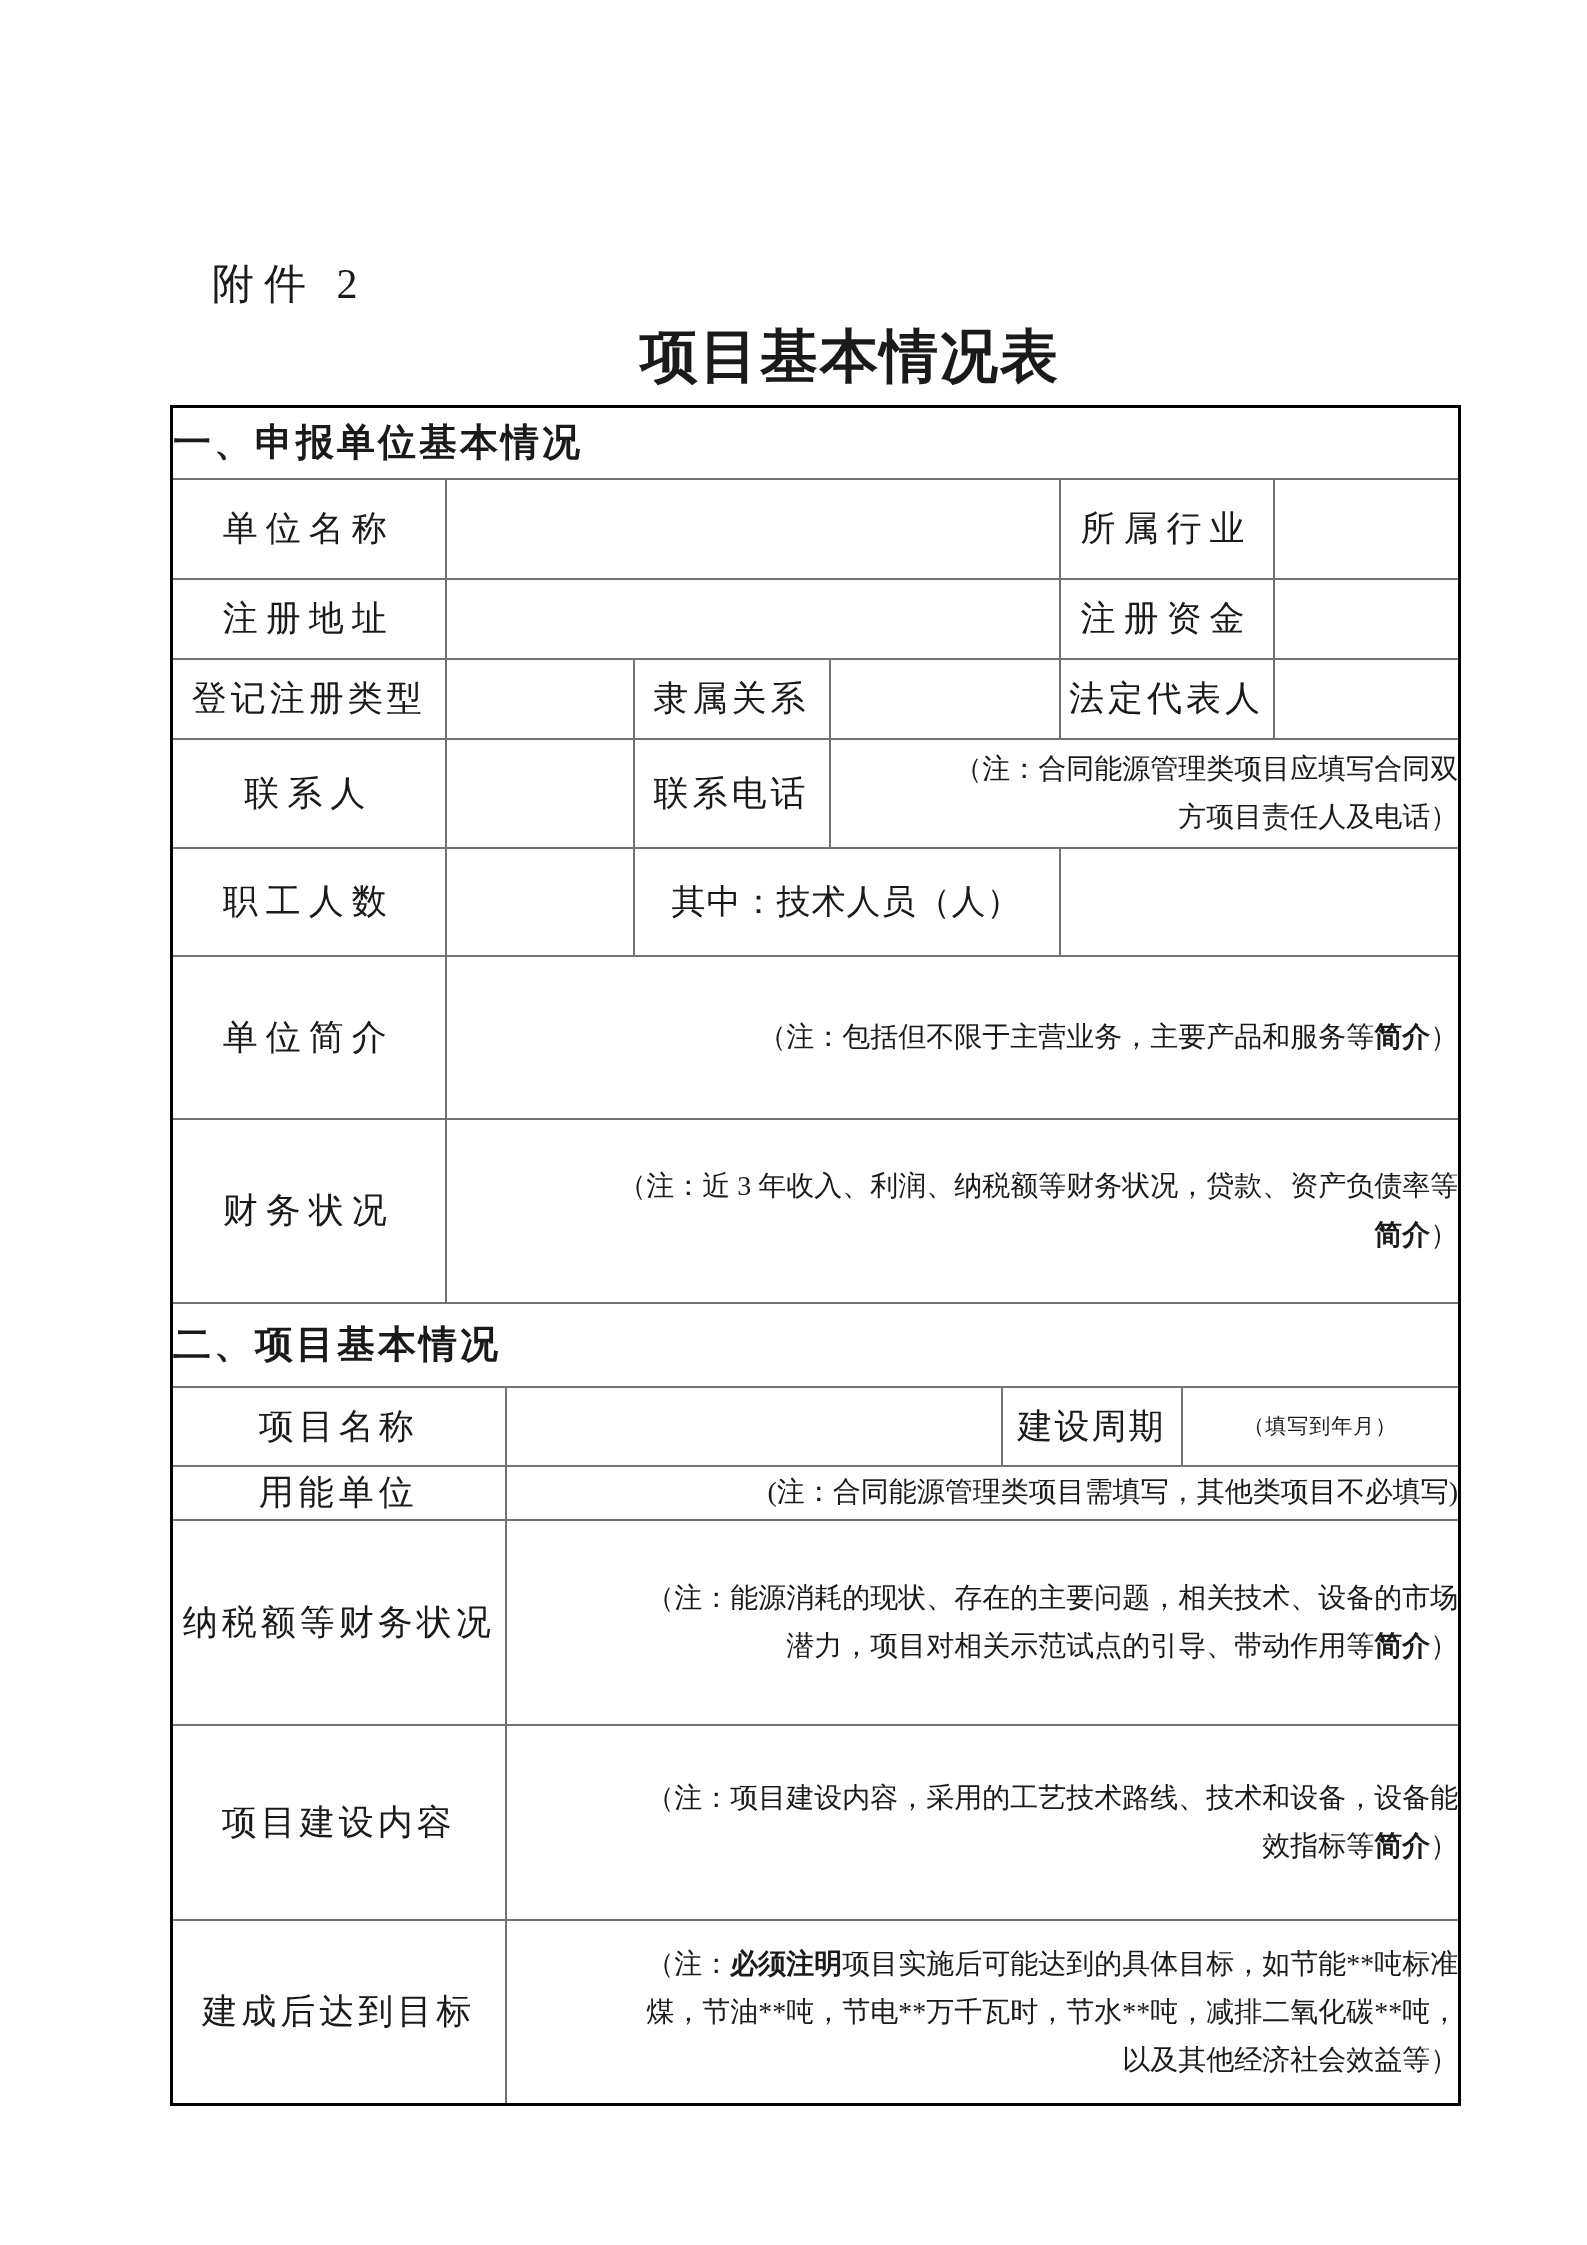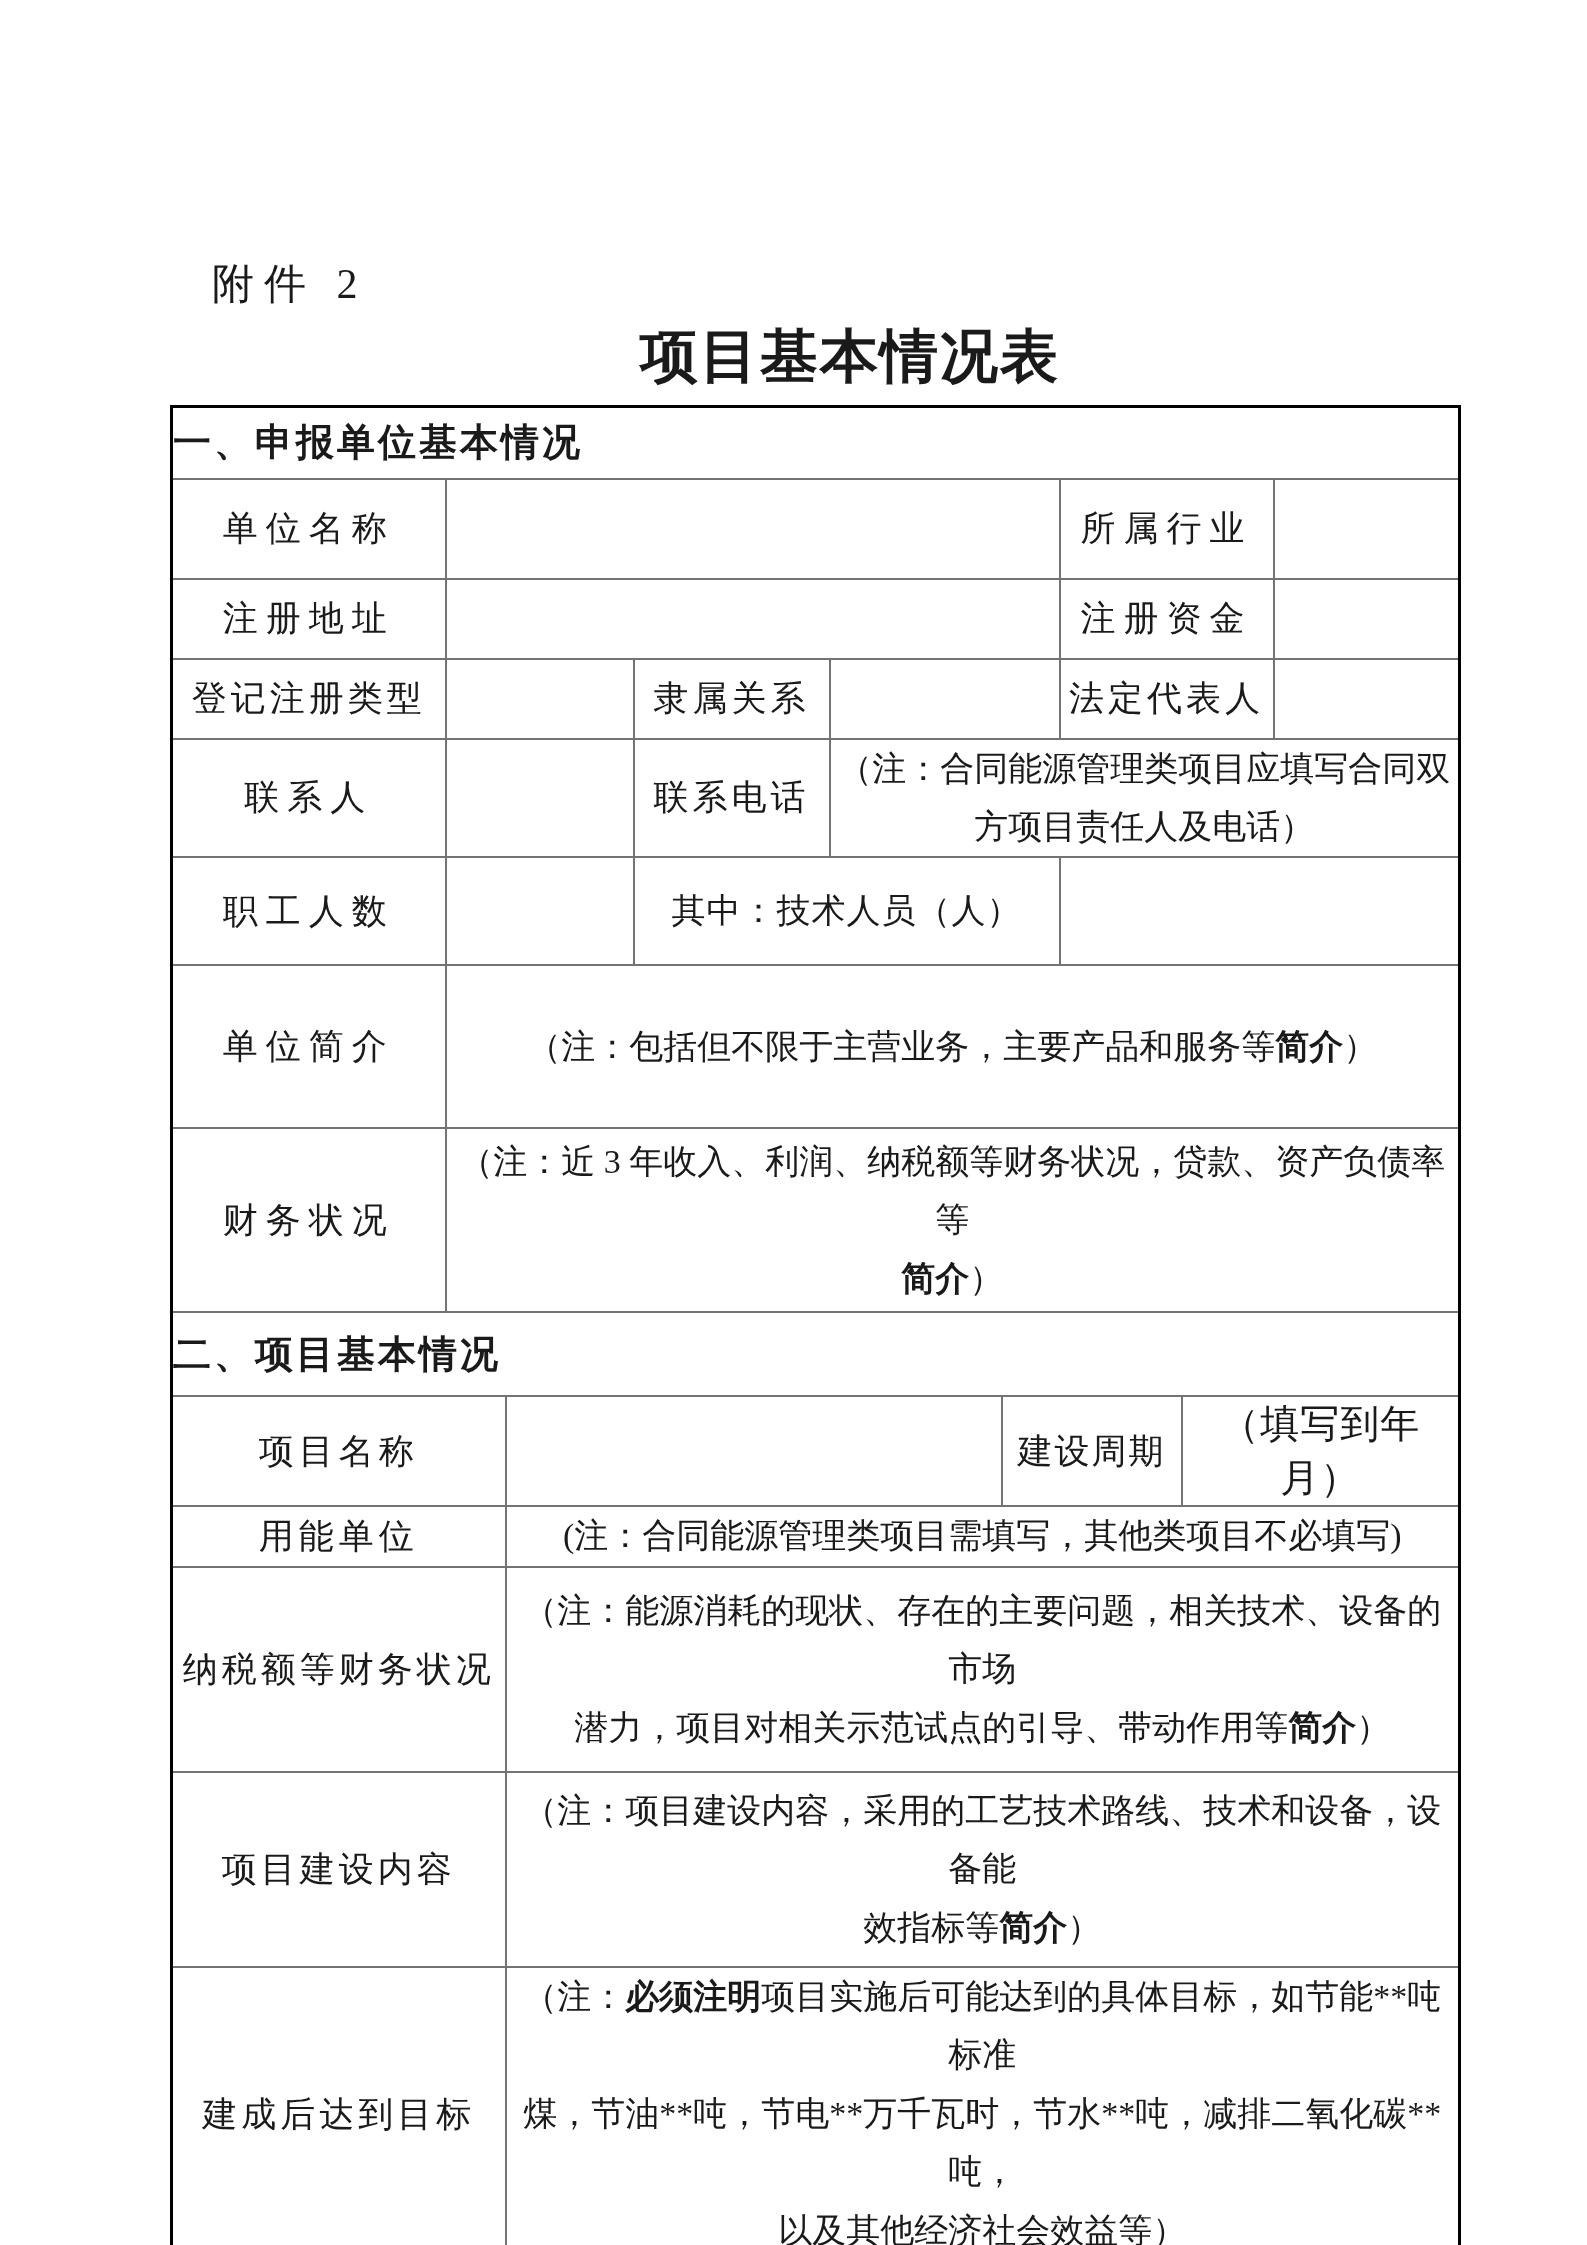--- a/index.html
+++ b/index.html
@@ -62,22 +62,22 @@
     font-size: 35px;
     text-align: center;
     letter-spacing: 5px;
   }
   td.mid {
     font-size: 34px;
     text-align: center;
     letter-spacing: 1px;
   }
   td.note {
-    font-size: 34px;
-    text-align: center;
+    font-size: 28px;
+    text-align: right;
     padding: 8px 16px;
     line-height: 1.72;
     white-space: pre-line;
   }
   td.note .bold-run {
     font-weight: bold;
   }
   td.blank {
     background: #ffffff;
   }
@@ -156,21 +156,21 @@
   </tr>
 
   <tr style="height:84px">
     <td class="sec-header" colspan="9">二、项目基本情况</td>
   </tr>
 
   <tr style="height:79px">
     <td class="label-b" colspan="2">项目名称</td>
     <td class="blank" colspan="3"></td>
     <td class="label-b" colspan="2" style="letter-spacing:2px">建设周期</td>
-    <td class="mid" colspan="2" style="font-size:39px">（填写到年月）</td>
+    <td class="mid" colspan="2" style="font-size:21px">（填写到年月）</td>
   </tr>
 
   <tr style="height:54px">
     <td class="label-b" colspan="2">用能单位</td>
     <td class="note" colspan="7">(注：合同能源管理类项目需填写，其他类项目不必填写)</td>
   </tr>
 
   <tr style="height:205px">
     <td class="label-b" colspan="2" style="letter-spacing:4px">纳税额等财务状况</td>
     <td class="note" colspan="7"><span>（注：能源消耗的现状、存在的主要问题，相关技术、设备的市场

